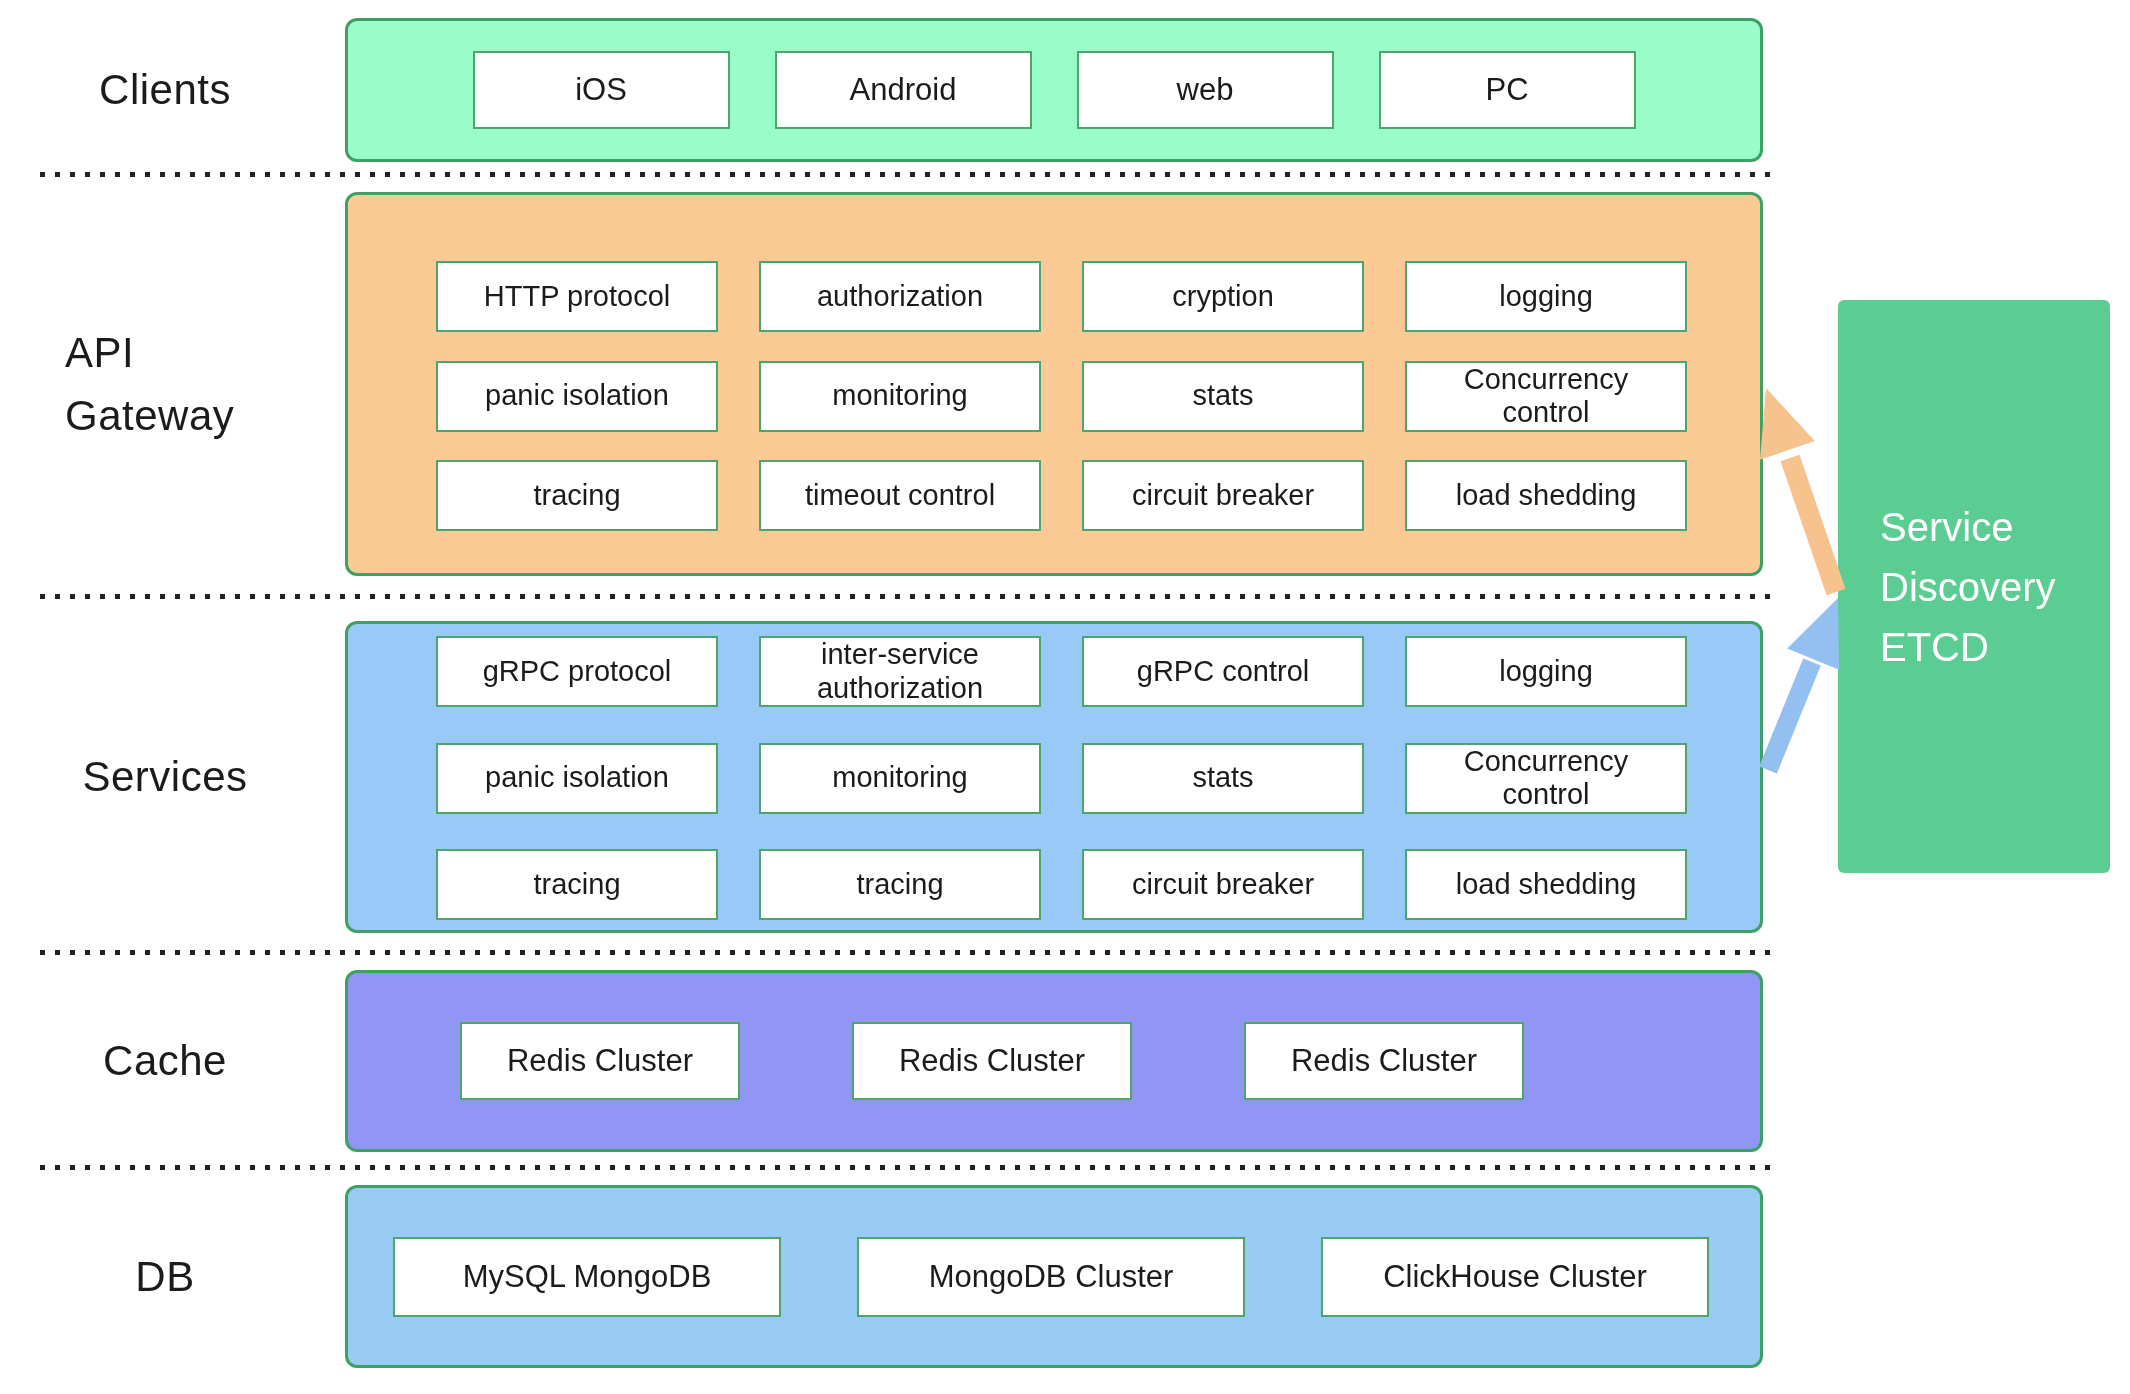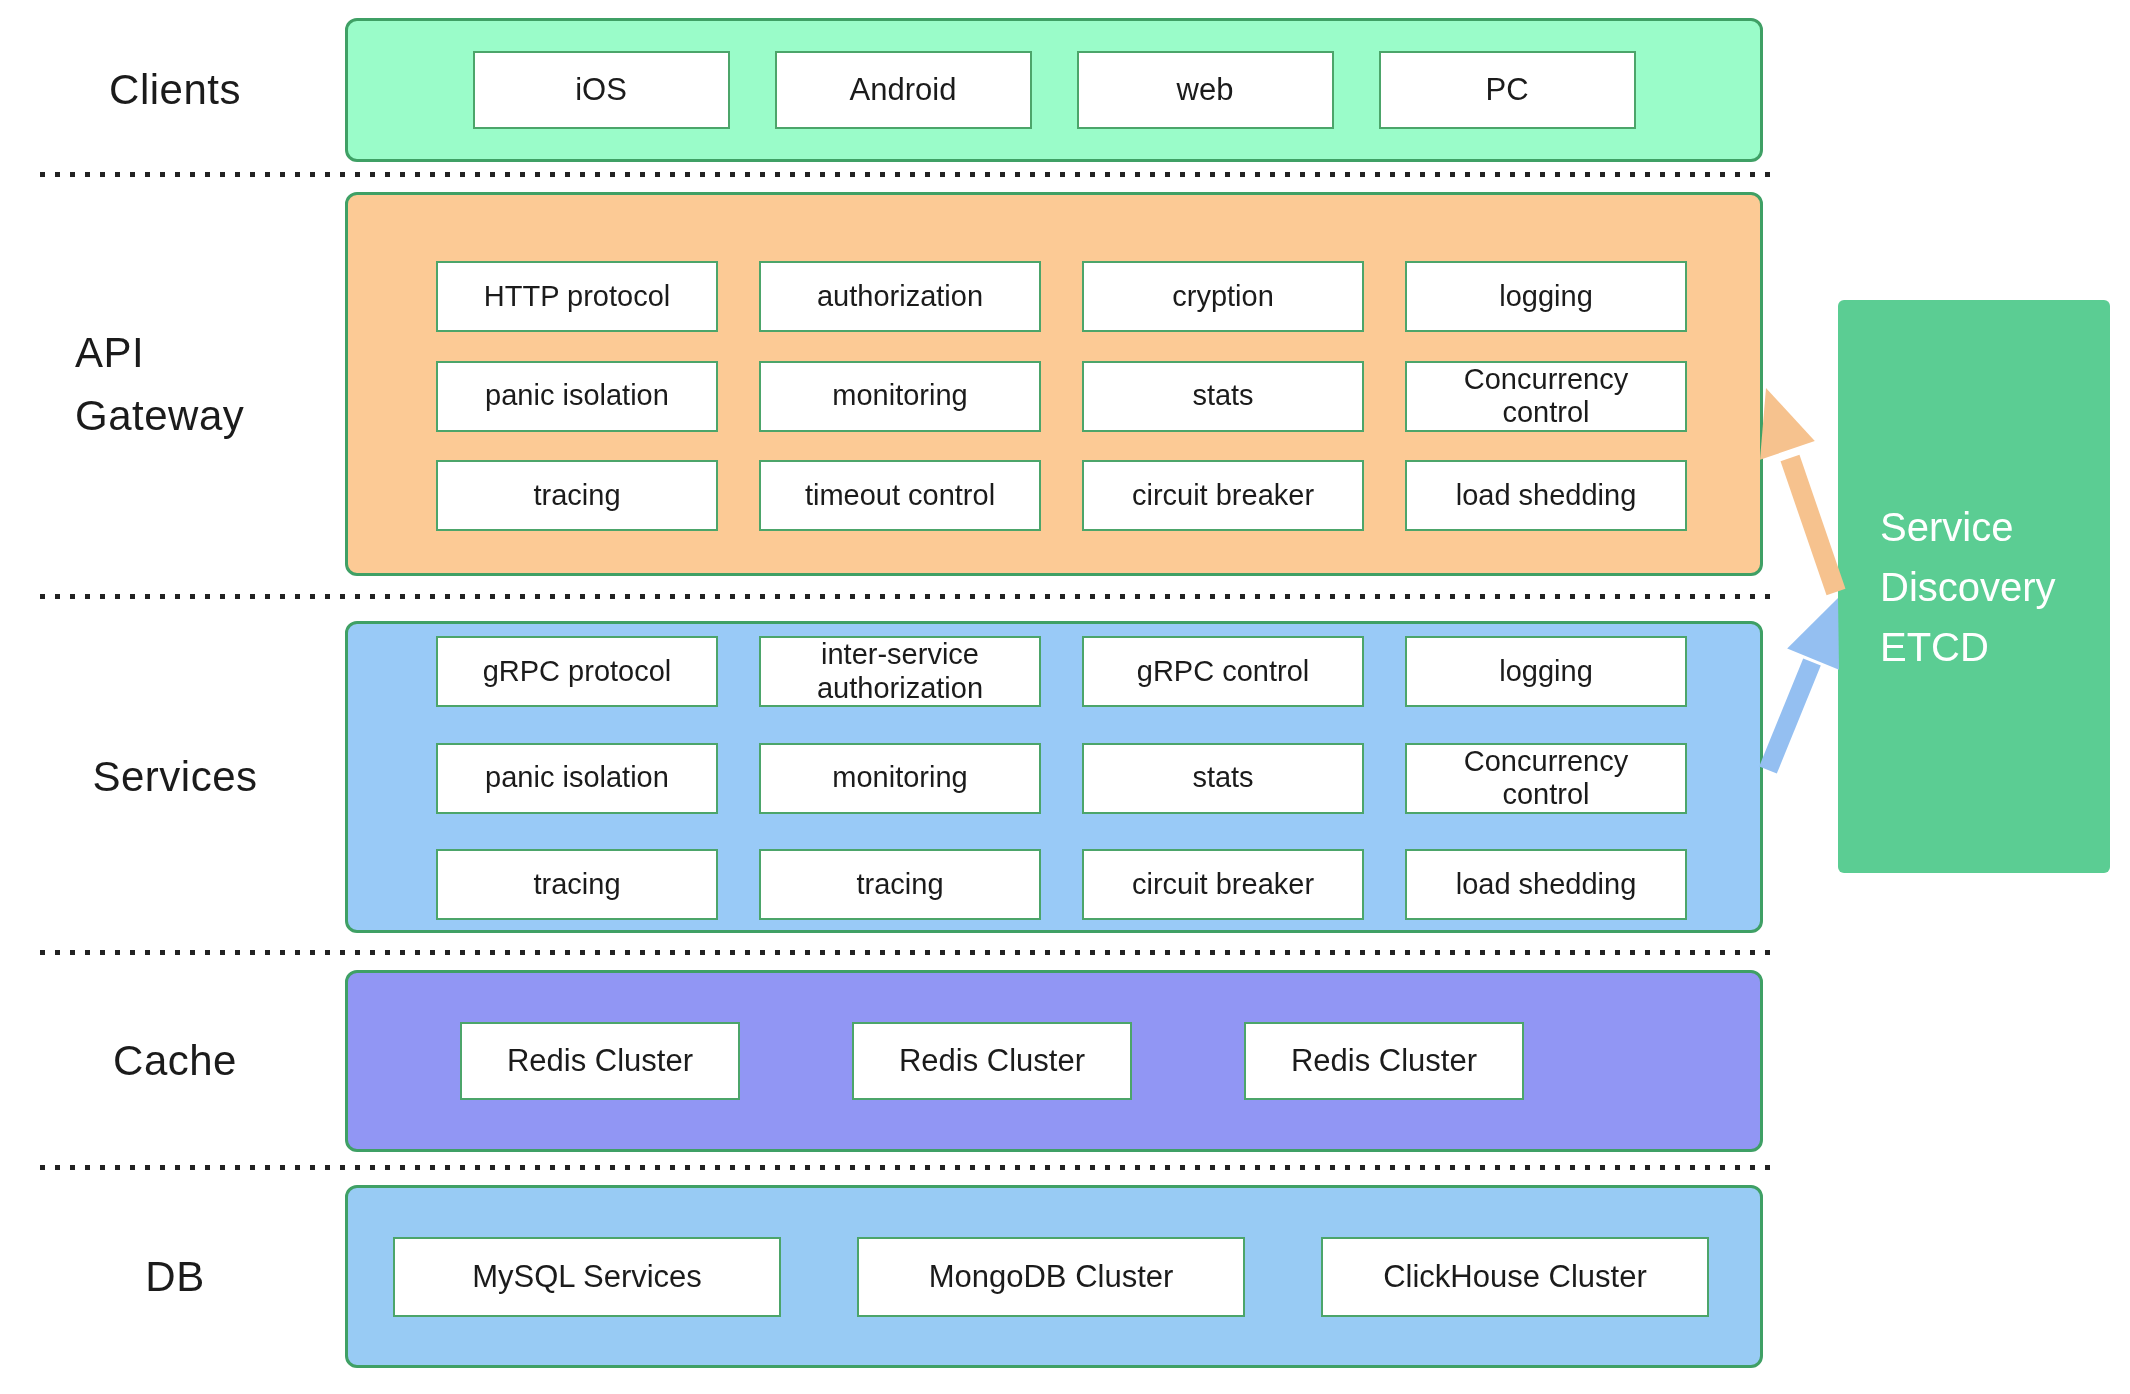--- a/index.html
+++ b/index.html
@@ -15,21 +15,21 @@
     width: 2130px;
     height: 1394px;
     background: #ffffff;
     overflow: hidden;
     color: var(--text-color, #1b1b1b);
   }
 
   
   .layer-label {
     position: absolute;
-    left: 40px;
+    left: 30px;
     width: 270px;
     display: flex;
     align-items: center;
     justify-content: center;
     font-size: 42px;
     letter-spacing: 0.5px;
     color: var(--text-color, #1b1b1b);
   }
   .layer-label .wrap-narrow {
     display: inline-block;
@@ -273,21 +273,21 @@
     <div class="node">
         <span>Redis Cluster</span>
       </div>
     <div class="node">
         <span>Redis Cluster</span>
       </div>
   </div>
 
   <div class="band band-db">
     <div class="node">
-        <span>MySQL Services</span>
+        <span>MySQL MongoDB</span>
       </div>
     <div class="node">
         <span>MongoDB Cluster</span>
       </div>
     <div class="node">
         <span>ClickHouse Cluster</span>
       </div>
   </div>
 
   <div class="etcd-box">

